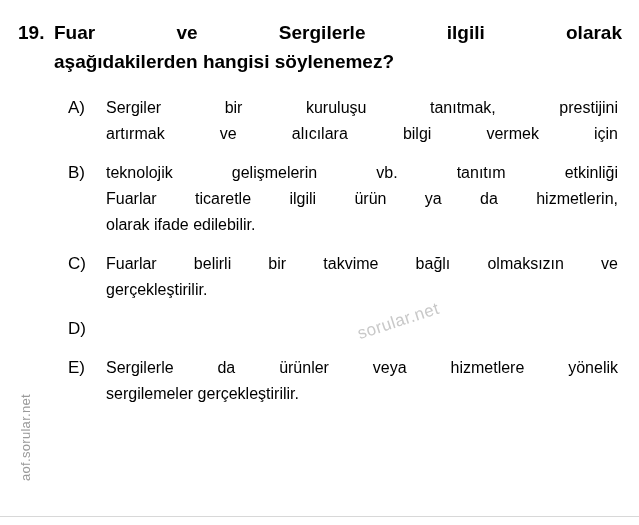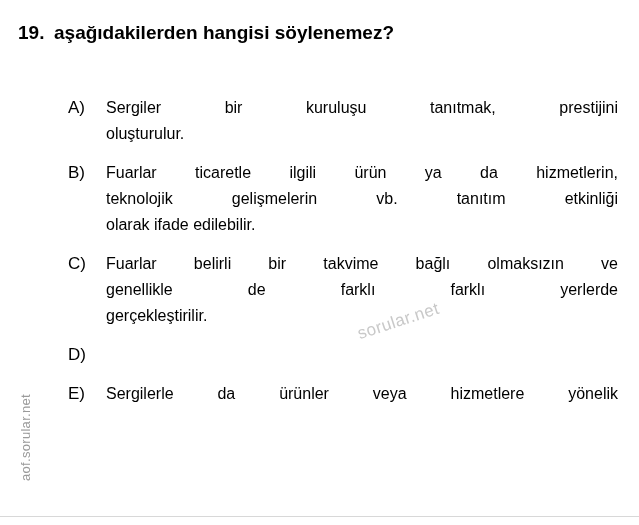--- a/index.html
+++ b/index.html
@@ -133,63 +133,64 @@
 </style>
 </head>
 <body>
 
 <div class="page">
 
   <div class="question-block">
     <div class="q-row">
       <div class="q-number">19.</div>
       <div class="q-text">
+        <span class="q-line">Fuar ve Sergilerle ilgili olarak</span>
         <span class="q-line-last"><span>aşağıdakilerden hangisi </span><span class="underline">söylenemez</span><span>?</span></span>
       </div>
     </div>
   </div>
 
   <div class="options">
 
     <div class="option">
       <div class="opt-letter">A)</div>
       <div class="opt-text">
         <span class="opt-line">Sergiler bir kuruluşu tanıtmak, prestijini</span>
-        <span class="opt-line-last">oluşturulur.</span>
+        <span class="opt-line">artırmak ve alıcılara bilgi vermek için</span>
       </div>
     </div>
 
     <div class="option">
       <div class="opt-letter">B)</div>
       <div class="opt-text">
+        <span class="opt-line">teknolojik gelişmelerin vb. tanıtım etkinliği</span>
         <span class="opt-line">Fuarlar ticaretle ilgili ürün ya da hizmetlerin,</span>
-        <span class="opt-line">teknolojik gelişmelerin vb. tanıtım etkinliği</span>
         <span class="opt-line-last">olarak ifade edilebilir.</span>
       </div>
     </div>
 
     <div class="option">
       <div class="opt-letter">C)</div>
       <div class="opt-text">
         <span class="opt-line">Fuarlar belirli bir takvime bağlı olmaksızın ve</span>
-        <span class="opt-line">genellikle de farklı farklı yerlerde</span>
         <span class="opt-line-last">gerçekleştirilir.</span>
       </div>
     </div>
 
     <div class="option">
       <div class="opt-letter">D)</div>
       <div class="opt-text">
       </div>
     </div>
 
     <div class="option">
       <div class="opt-letter">E)</div>
       <div class="opt-text">
         <span class="opt-line">Sergilerle da ürünler veya hizmetlere yönelik</span>
+        <span class="opt-line-last">sergilemeler gerçekleştirilir.</span>
       </div>
     </div>
 
   </div>
 
   <div class="wm-center">sorular.net</div>
   <div class="wm-left">aof.sorular.net</div>
   <div class="bottom-rule"></div>
 
 </div>

